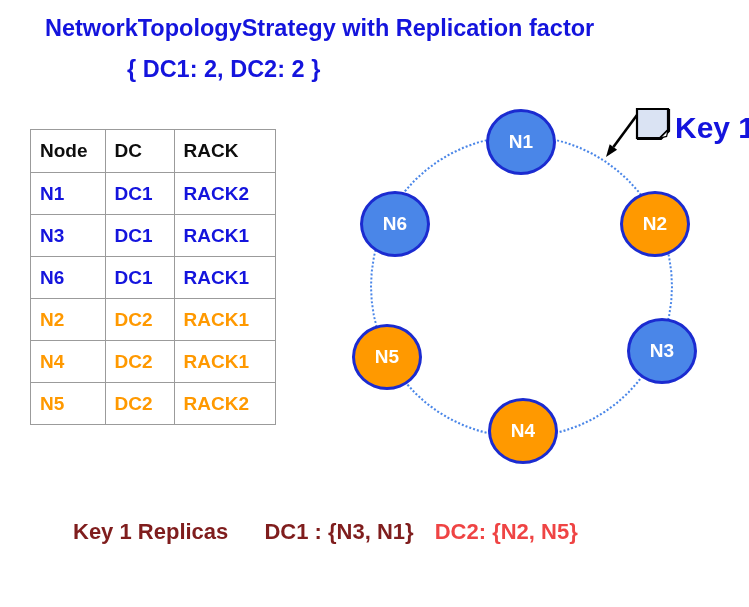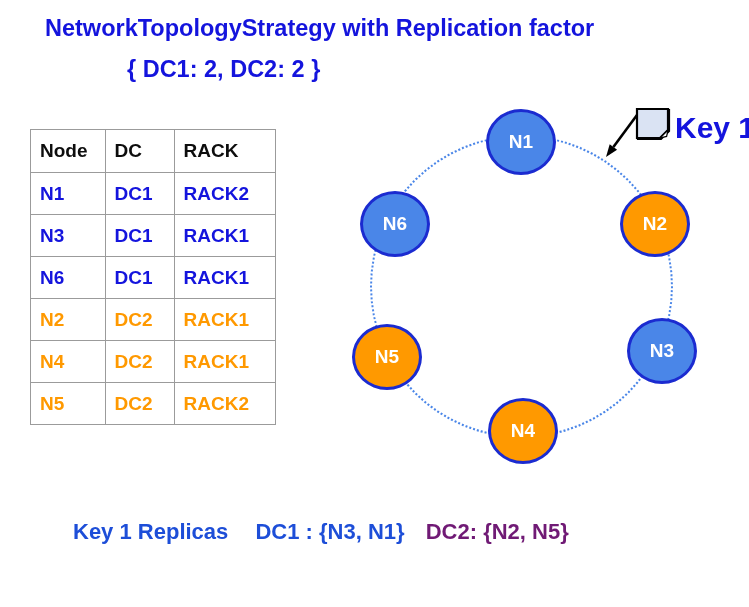--- a/index.html
+++ b/index.html
@@ -39,23 +39,23 @@
   .pos-n2{left:620px;top:191px}
   .pos-n3{left:627px;top:318px}
   .pos-n4{left:488px;top:398px}
   .pos-n5{left:352px;top:324px}
   .pos-n6{left:360px;top:191px}
   
   .key-art{position:absolute;left:598px;top:98px;width:90px;height:70px;}
   .key-label{position:absolute;left:675px;top:111px;font-size:30px;font-weight:700;color:#1414dd;white-space:nowrap;}
   
   .footer{position:absolute;left:73px;top:519px;font-size:22px;font-weight:700;white-space:nowrap;}
-  .footer .f-blue{color:#1d4ed8;}
-  .footer .f-orange{color:#701a75;}
-  .footer .gap1{margin-left:21px;}
+  .footer .f-blue{color:#7f1d1d;}
+  .footer .f-orange{color:#ef4444;}
+  .footer .gap1{margin-left:30px;}
   .footer .gap2{margin-left:15px;}
 </style>
 </head>
 <body>
 
 <div class="canvas">
 
   <div class="title-line l1">NetworkTopologyStrategy with Replication factor</div>
   <div class="title-line l2">{ DC1: 2, DC2: 2 }</div>
 

